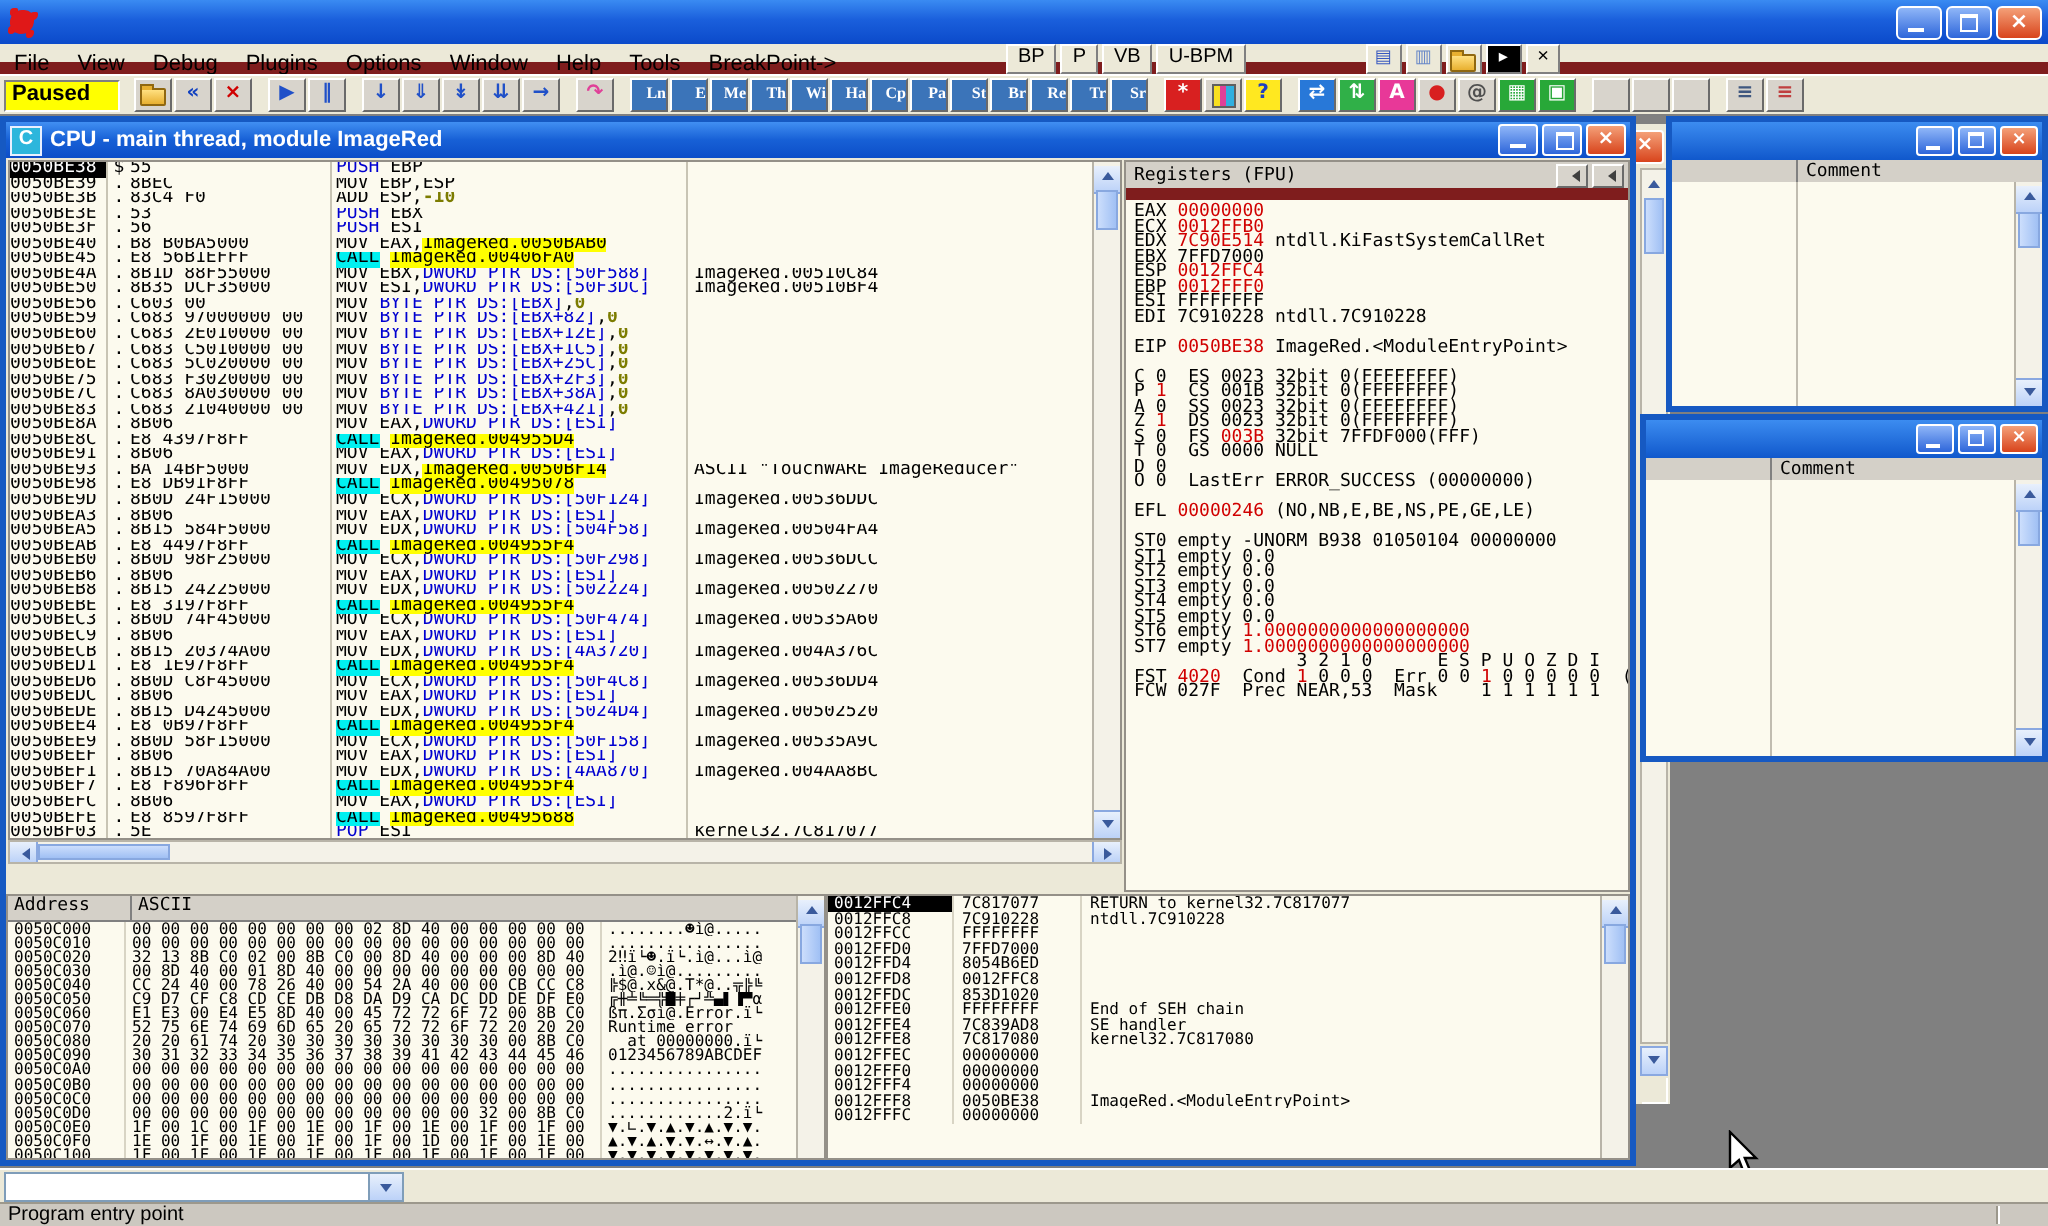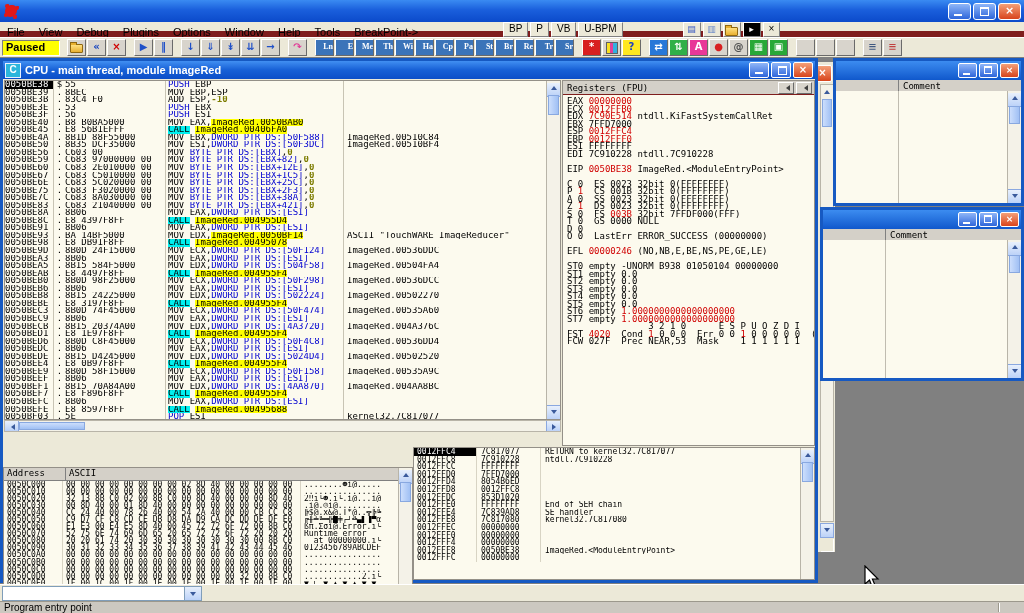--- a/index.html
+++ b/index.html
@@ -114,29 +114,29 @@
   .hs-right{position:absolute;right:0;top:0;bottom:0;width:13px;background:linear-gradient(#E8F0FC,#BCD2F8);border-left:1px solid #8AA8E0;}
   .hs-th{position:absolute;left:14px;top:1px;bottom:1px;width:64px;background:linear-gradient(#CCDEFC,#A0C0F4);border:1px solid #88A8E0;}
   .tri-l{width:0;height:0;border:3px solid transparent;border-right:4px solid #3A5A9C;margin:3px auto 0;}
   .tri-r{width:0;height:0;border:3px solid transparent;border-left:4px solid #3A5A9C;margin:3px auto 0 5px;}
 
   .infoline{position:absolute;left:1px;top:354px;width:557px;height:14px;background:#FCFAEE;border:1px solid #949088;
     font:9px/12px "DejaVu Sans Mono",monospace;color:#000;padding-left:3px;box-sizing:border-box;}
 
   
   .registers{position:absolute;left:559px;top:1px;width:253px;height:366px;overflow:hidden;}
-  .reg-head{height:13px;background:#D4D0C8;border-bottom:1px solid #7f1d1d;display:flex;align-items:center;
+  .reg-head{height:13px;background:#D4D0C8;border-bottom:6px solid #7f1d1d;display:flex;align-items:center;
     font:9px/12px "DejaVu Sans Mono",monospace;color:#000;padding-left:4px;}
   .reg-nav{width:14px;height:10px;margin-left:2px;background:#D8D4CC;border:1px solid;border-color:#fff #6A6A6A #6A6A6A #fff;}
   .reg-navs{margin-left:auto;display:flex;margin-right:2px;}
   .reg-body{font:9px/7.5px "DejaVu Sans Mono",monospace;white-space:pre;padding:3px 0 0 4px;color:#000;}
   .rline{height:7.5px;}
 
   
-  .dump{position:absolute;left:0;top:368px;width:410px;height:133px;overflow:hidden;margin-top:20px;}
+  .dump{position:absolute;left:0;top:368px;width:410px;height:133px;overflow:hidden;}
   .dump-head{height:12px;background:#D4D0C8;border-bottom:1px solid #808080;display:flex;
     font:9px/11px "DejaVu Sans Mono",monospace;color:#000;}
   .dh0{width:58px;padding-left:3px;border-right:1px solid #808080;}
   .dh1{width:238px;padding-left:3px;border-right:1px solid #808080;}
   .dh2{flex:1;padding-left:3px;}
   .dump-rows{position:absolute;left:0;right:13px;top:13px;bottom:0;overflow:hidden;font:8px/7.05px "DejaVu Sans Mono",monospace;color:#000;}
   .mrow{display:flex;height:7.05px;white-space:pre;}
   .ma{width:58px;flex:none;padding-left:3px;box-sizing:border-box;}
   .mh{width:238px;flex:none;border-left:1px solid #D8D4C4;padding-left:3px;box-sizing:border-box;}
   .mascii{flex:1;border-left:1px solid #D8D4C4;padding-left:3px;overflow:hidden;}

